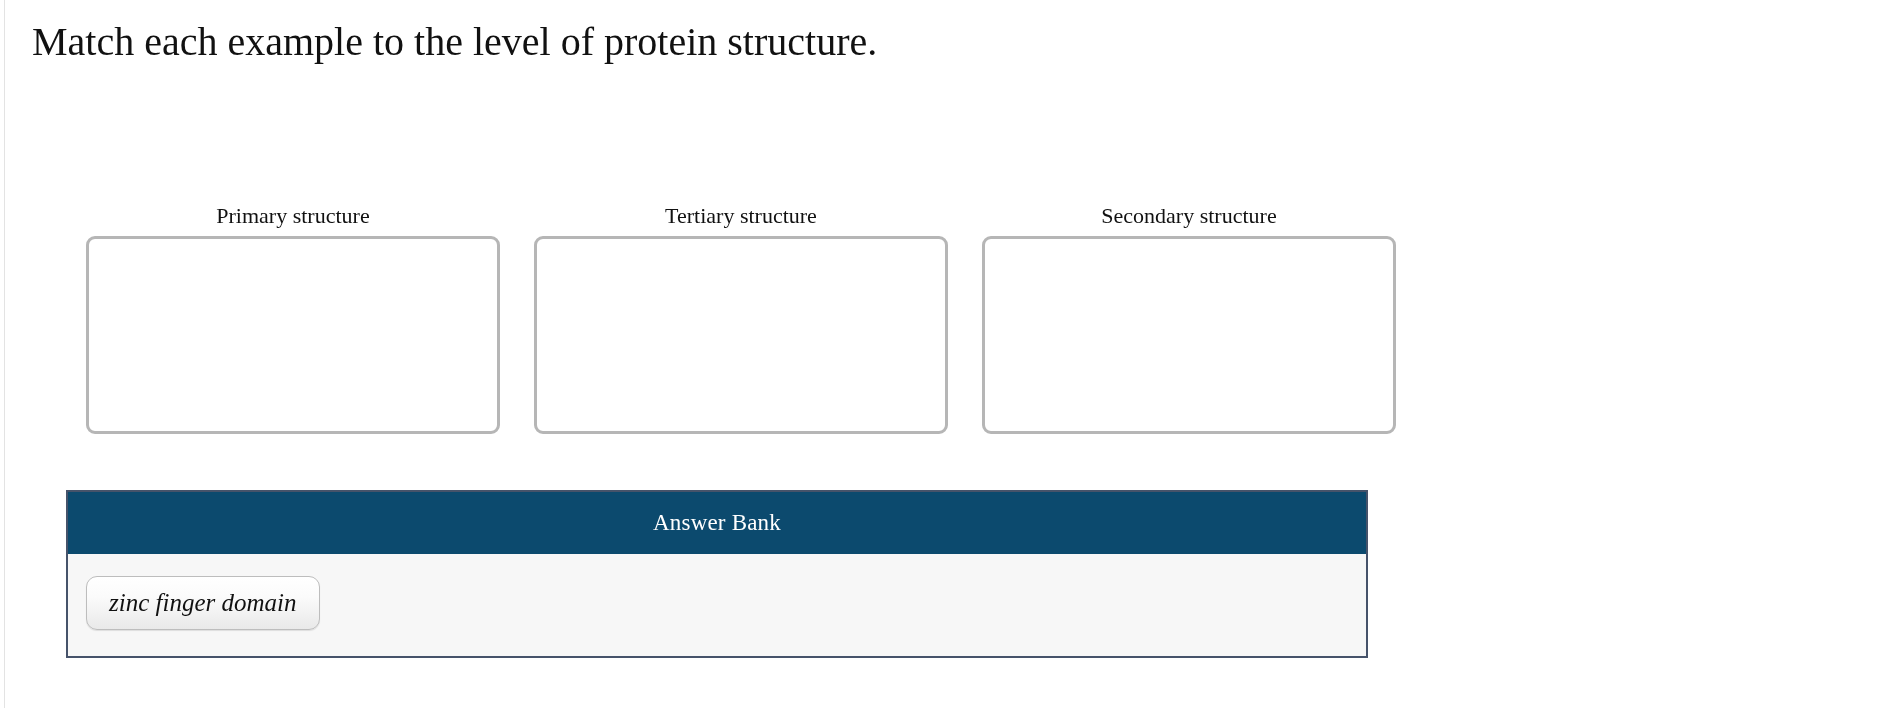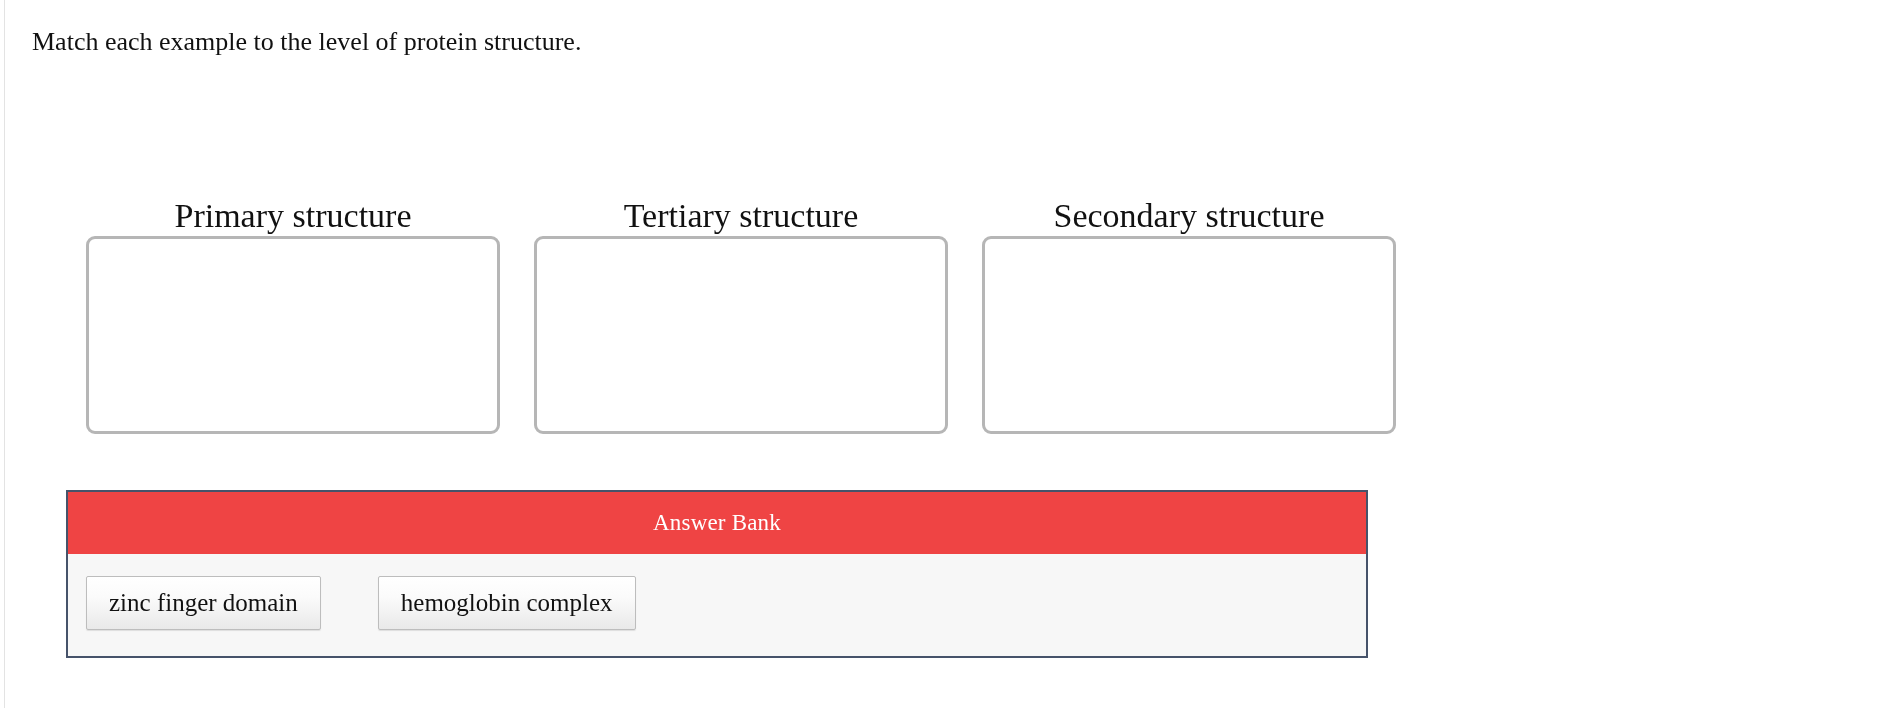--- a/index.html
+++ b/index.html
@@ -32,21 +32,21 @@
     left: 0;
     top: 0;
     width: 1878px;
     height: 708px;
   }
 
   .prompt {
     position: absolute;
     left: 32px;
     top: 22px;
-    font-size: 26px;
+    font-size: 40px;
     line-height: 40px;
     color: #111111;
     white-space: nowrap;
   }
 
   
   .targets {
     position: absolute;
     left: 86px;
     top: 198px;
@@ -54,21 +54,21 @@
     display: flex;
     gap: 34px;
   }
   .target-col {
     width: 414px;
     display: flex;
     flex-direction: column;
     align-items: center;
   }
   .target-label {
-    font-size: 34px;
+    font-size: 22px;
     line-height: 36px;
     color: #111111;
     white-space: nowrap;
     margin-bottom: 2px;
   }
   .dropzone {
     width: 100%;
     height: 198px;
     box-sizing: border-box;
     border: 3px solid #b6b6b6;
@@ -81,21 +81,21 @@
     position: absolute;
     left: 66px;
     top: 490px;
     width: 1302px;
     box-sizing: border-box;
     border: 2px solid #46536a;
     background: #f7f7f7;
   }
   .answer-bank-header {
     height: 62px;
-    background: #ef4444;
+    background: #0c4a6e;
     display: flex;
     align-items: center;
     justify-content: center;
   }
   .answer-bank-title {
     color: #ffffff;
     font-size: 23px;
     line-height: 26px;
     letter-spacing: 0.2px;
   }
@@ -108,29 +108,30 @@
   }
   .token {
     display: inline-flex;
     align-items: center;
     justify-content: center;
     height: 54px;
     box-sizing: border-box;
     padding: 0 22px;
     margin-right: 57px;
     border: 1px solid #bdbdbd;
-    border-radius: 2px;
+    border-radius: 11px;
     background: linear-gradient(to bottom, #ffffff 0%, #fbfbfb 38%, #e9e9e9 100%);
     box-shadow: 0 1px 1px rgba(0,0,0,0.10);
     font-size: 25px;
     line-height: 28px;
     color: #111111;
     white-space: nowrap;
     cursor: move;
     user-select: none;
+    font-style: italic;
   }
   .token:last-child { margin-right: 0; }
 </style>
 </head>
 <body>
 
 <div class="left-rule"></div>
 
 <div class="page">
 
@@ -155,17 +156,16 @@
     </div>
 
   </div>
 
   <div class="answer-bank">
     <div class="answer-bank-header">
       <div class="answer-bank-title">Answer Bank</div>
     </div>
     <div class="answer-bank-body">
       <div class="token">zinc finger domain</div>
-      <div class="token">hemoglobin complex</div>
     </div>
   </div>
 
 </div>
 
 </body></html>

